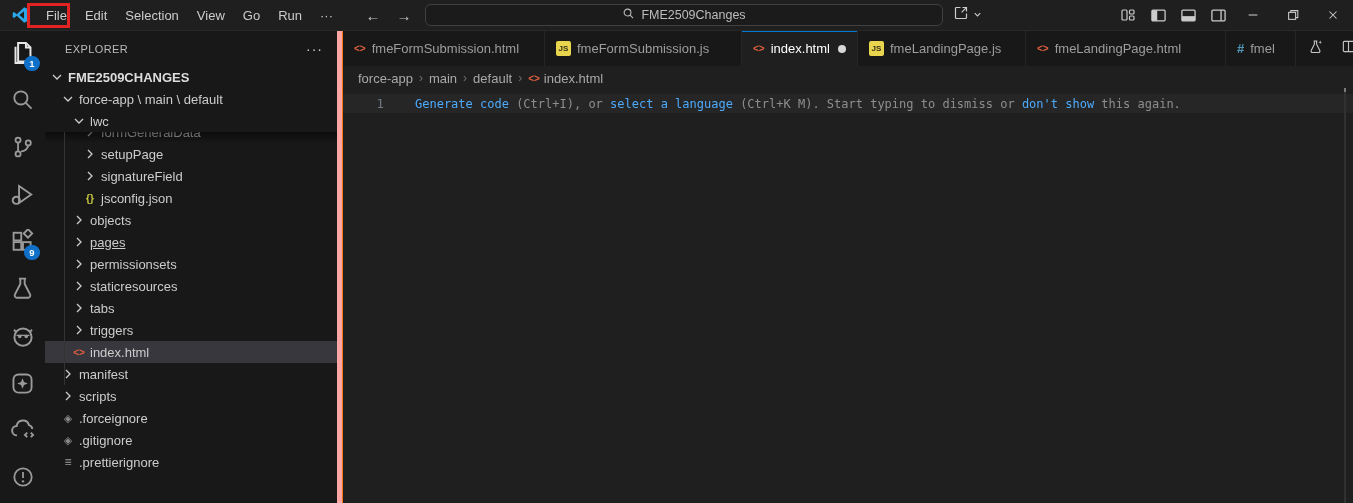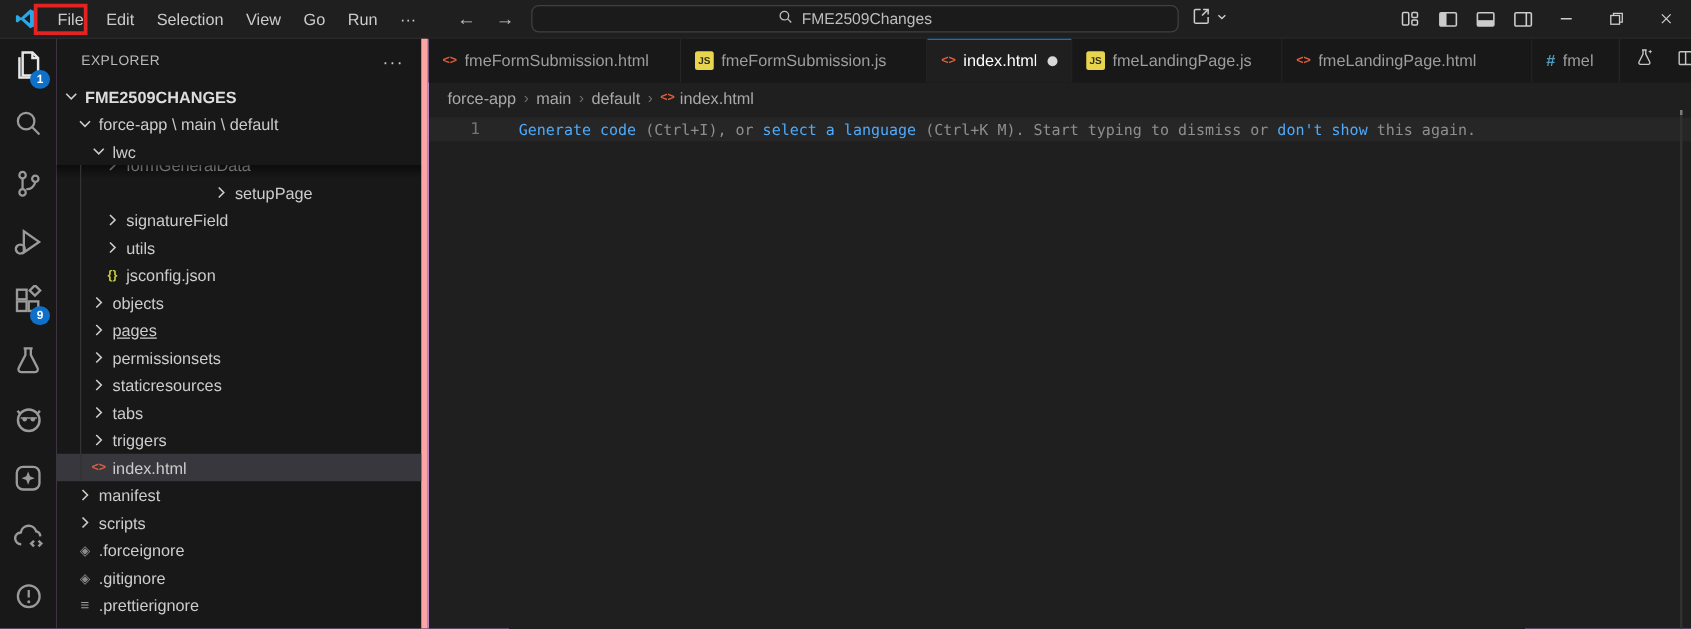--- a/index.html
+++ b/index.html
@@ -1,16 +1,16 @@
 <!DOCTYPE html>
 <html><head>
 <meta charset="utf-8">
 <style>
   html,body{margin:0;padding:0;background:#0d0d0d;}
-  .app{position:relative;width:1353px;height:503px;background:#f0abfc;overflow:hidden;
+  .app{position:relative;width:1353px;height:503px;background:#f97316;overflow:hidden;
        font-family:"Liberation Sans",sans-serif;-webkit-font-smoothing:antialiased;}
 
   
   .titlebar{position:relative;height:30px;background:#1f1f1f;border-bottom:1px solid #282828;
             display:flex;align-items:center;}
   .vscode-logo{margin:0 8px 0 11px;display:flex;align-items:center;}
   .menubar{display:flex;align-items:center;}
   .menu-item{padding:0 9px;height:21px;line-height:21px;color:#cccccc;font-size:13px;border-radius:5px;cursor:default;}
   .nav-arrows{position:absolute;left:364px;top:0;height:30px;display:flex;align-items:center;gap:13px;
               color:#c5c5c5;font-size:15px;}
@@ -284,43 +284,35 @@
         <div class="clipwrap">
           <div class="trow" style="padding-left: 37px;">
             <span class="chev">
               <svg width="16" height="16" viewBox="0 0 16 16" fill="none" stroke="#cccccc" stroke-width="1.3">
                 <path d="M6 4l4 4-4 4"></path>
               </svg>
             </span>
             <span class="tlabel">formGeneralData</span>
           </div>
         </div>
-        <div class="trow" style="padding-left: 37px; justify-content: center;">
+        <div class="trow" style="padding-left: 37px;">
           <span class="chev">
             <svg width="16" height="16" viewBox="0 0 16 16" fill="none" stroke="#cccccc" stroke-width="1.3">
               <path d="M6 4l4 4-4 4"></path>
             </svg>
           </span>
           <span class="tlabel">setupPage</span>
         </div>
         <div class="trow" style="padding-left: 37px;">
           <span class="chev">
             <svg width="16" height="16" viewBox="0 0 16 16" fill="none" stroke="#cccccc" stroke-width="1.3">
               <path d="M6 4l4 4-4 4"></path>
             </svg>
           </span>
           <span class="tlabel">signatureField</span>
-        </div>
-        <div class="trow" style="padding-left: 37px;">
-          <span class="chev">
-            <svg width="16" height="16" viewBox="0 0 16 16" fill="none" stroke="#cccccc" stroke-width="1.3">
-              <path d="M6 4l4 4-4 4"></path>
-            </svg>
-          </span>
-          <span class="tlabel">utils</span>
         </div>
         <div class="trow" style="padding-left: 37px;">
           <span class="fi fi-json">{}</span>
           <span class="tlabel">jsconfig.json</span>
         </div>
         <div class="trow" style="padding-left: 26px;">
           <span class="chev">
             <svg width="16" height="16" viewBox="0 0 16 16" fill="none" stroke="#cccccc" stroke-width="1.3">
               <path d="M6 4l4 4-4 4"></path>
             </svg>

